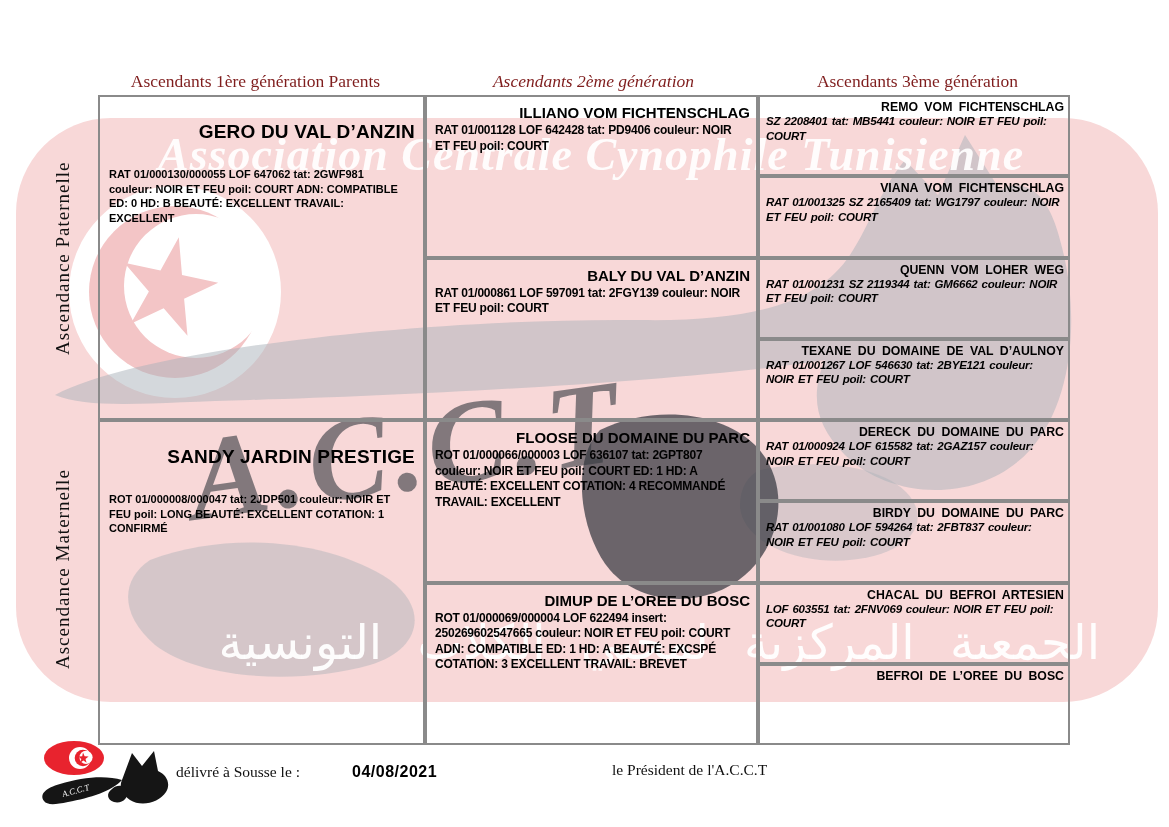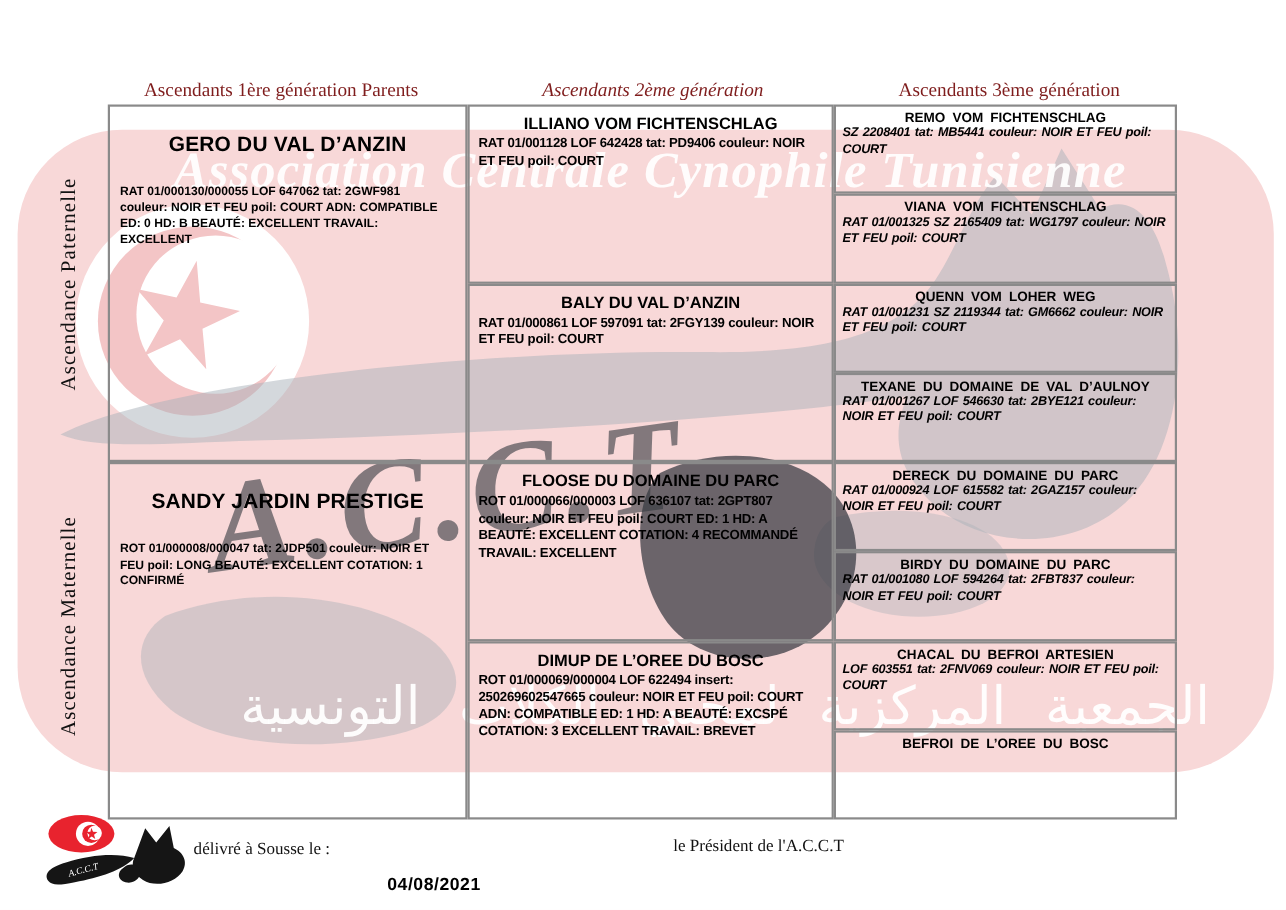--- a/index.html
+++ b/index.html
@@ -32,33 +32,33 @@
   .gh3{left:765px;width:305px;}
   .vlabel{position:absolute;writing-mode:vertical-rl;transform:rotate(180deg);
           font:19px "Liberation Serif",serif;color:#111;text-align:center;letter-spacing:1px;}
   .vl-pat{left:52px;top:158px;height:200px;}
   .vl-mat{left:52px;top:462px;height:215px;}
 
   
   .ptable{position:absolute;left:98px;top:95px;width:972px;height:650px;display:grid;
           grid-template-columns:327px 333px 312px;grid-template-rows:repeat(8,1fr);}
   .cell{border:2px solid #8a8a8a;overflow:hidden;color:#000;}
-  .title{text-align:center;font-weight:bold;}
+  .title{text-align:right;font-weight:bold;}
   .body{font-weight:bold;text-align:left;}
   .c1 .title{margin-top:24px;font-size:19px;letter-spacing:0.2px;padding:0 8px;}
   .c1 .body{margin:24px 14px 0 9px;font-size:11px;line-height:1.32;}
   .c2 .title{margin-top:7px;font-size:15px;padding:0 6px;}
   .c2 .body{margin:2px 8px 0 8px;font-size:12px;line-height:1.3;letter-spacing:-0.2px;}
   .c3 .title{margin-top:3px;font-size:12.3px;word-spacing:3px;padding:0 4px;}
   .c3 .body{margin:0 6px 0 6px;font-size:11.5px;line-height:1.28;word-spacing:1px;letter-spacing:-0.2px;font-style:italic;}
 
   
   .f-issued{position:absolute;left:156px;top:763px;font:15.5px "Liberation Serif",serif;color:#111;margin-left:20px;}
   .f-date{position:absolute;left:352px;top:763px;font:bold 16px "Liberation Sans",sans-serif;
-          color:#000;letter-spacing:0.5px;margin-top:33px;}
+          color:#000;letter-spacing:0.5px;}
   .f-pres{position:absolute;left:612px;top:761px;font:15.5px "Liberation Serif",serif;color:#111;}
   .f-logo{position:absolute;left:36px;top:739px;}
 </style>
 </head>
 <body>
 
 <div id="page">
 
   <div class="bg-pink"></div>
   <div class="flag-circle-white"></div>

